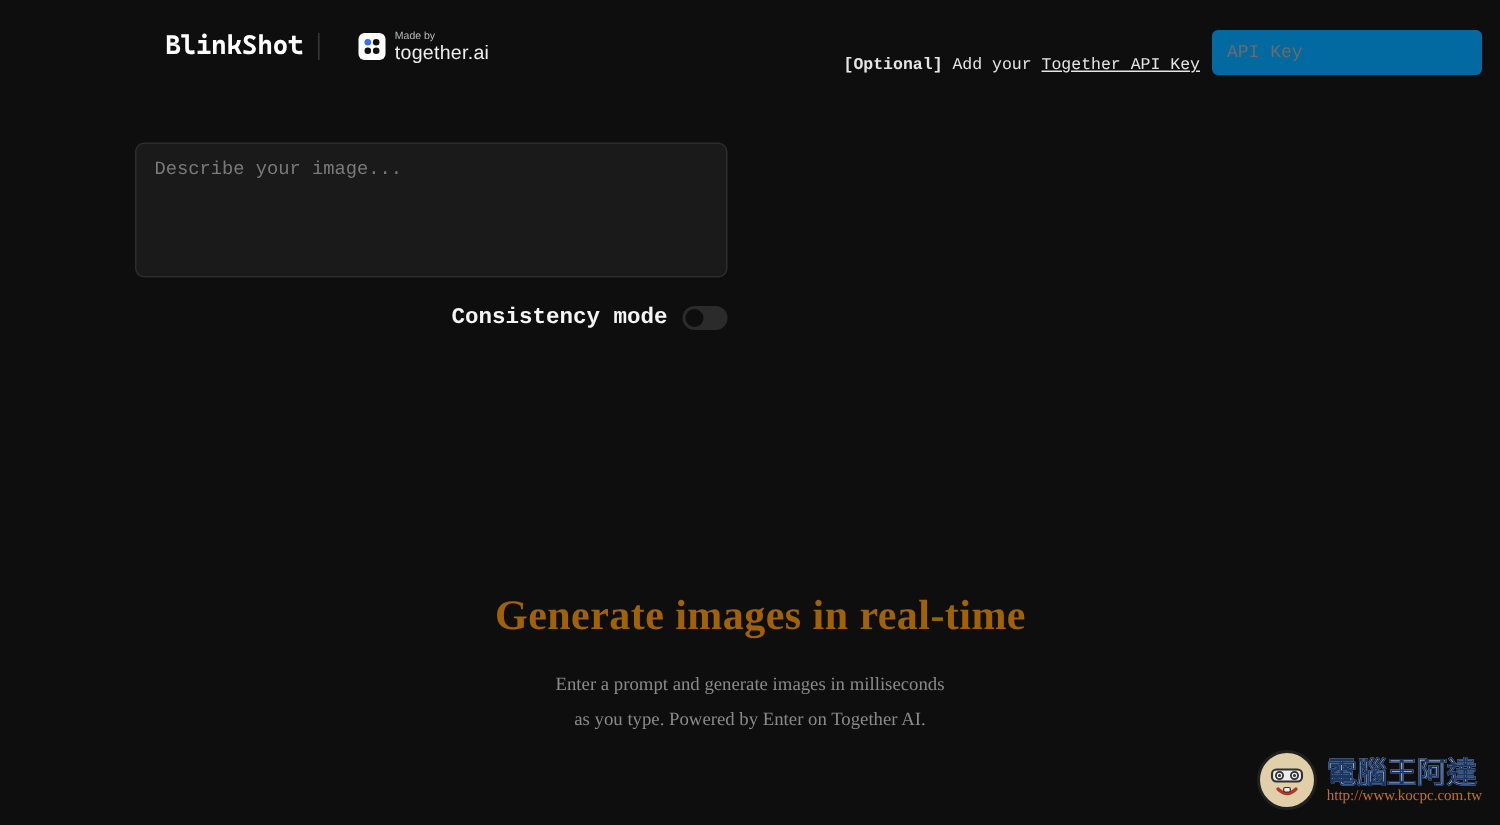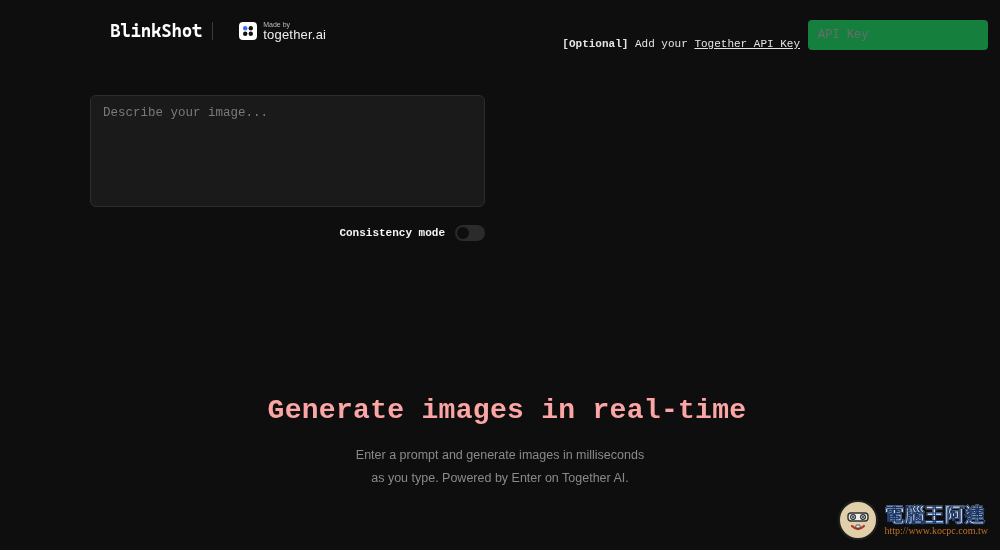--- a/index.html
+++ b/index.html
@@ -76,38 +76,38 @@
     .api-hint {
       font-size: 11px;
       color: #e5e5e5;
       font-family: ui-monospace, 'Courier New', monospace;
     }
     .api-hint .underline { text-decoration: underline; }
     .api-hint .bold { font-weight: 700; }
     .api-input {
       width: 180px;
       height: 30px;
-      background: #15803d;
+      background: #0369a1;
       border: none;
       border-radius: 4px;
       padding: 0 10px;
       color: #e5e5e5;
       font-family: ui-monospace, 'Courier New', monospace;
       font-size: 12px;
       outline: none;
     }
     .api-input::placeholder { color: #6b6b6b; }
 
     .prompt-area {
       padding: 45px 0 0 90px;
       width: 485px;
     }
     .prompt-box {
       width: 395px;
-      height: 112px;
+      height: 90px;
       background: #1a1a1a;
       border: 1px solid #2d2d2d;
       border-radius: 6px;
       padding: 10px 12px;
       color: #e5e5e5;
       font-family: ui-monospace, 'Courier New', monospace;
       font-size: 12.5px;
       resize: none;
       outline: none;
     }
@@ -115,21 +115,21 @@
 
     .consistency-row {
       display: flex;
       align-items: center;
       justify-content: flex-end;
       gap: 10px;
       width: 395px;
       margin-top: 14px;
     }
     .consistency-label {
-      font-size: 11px;
+      font-size: 15px;
       color: #f5f5f5;
       font-weight: 600;
       font-family: ui-monospace, 'Courier New', monospace;
     }
     .toggle {
       width: 30px;
       height: 16px;
       background: #2b2b2b;
       border-radius: 999px;
       position: relative;
@@ -148,31 +148,31 @@
     .hero {
       position: absolute;
       left: 0;
       right: 0;
       top: 395px;
       text-align: center;
     }
     .hero-title {
       font-size: 28px;
       font-weight: 700;
-      color: #fca5a5;
-      font-family: Liberation Mono, monospace;
+      color: #a16207;
+      font-family: Liberation Serif, serif;
       letter-spacing: 0.3px;
       padding-left: 14px;
     }
     .hero-sub {
       margin-top: 18px;
       font-size: 12.5px;
       color: #8a8a8a;
       line-height: 1.8;
-      font-family: Liberation Sans, sans-serif;
+      font-family: Liberation Serif, serif;
     }
 
     .watermark {
       position: absolute;
       right: 12px;
       bottom: 10px;
       display: flex;
       align-items: center;
       gap: 6px;
       opacity: 0.92;
@@ -188,21 +188,21 @@
       align-items:center;
       justify-content:center;
     }
     .wm-text {
       display: flex;
       flex-direction: column;
       line-height: 1;
     }
     .wm-cn {
       font-size: 20px;
-      font-weight: 700;
+      font-weight: 400;
       font-family: "Microsoft JhengHei", "Noto Sans TC", sans-serif;
       background: linear-gradient(#fff,#bcd4ff);
       -webkit-background-clip: text;
       background-clip: text;
       color: transparent;
       -webkit-text-stroke: 1px #1b3a6b;
     }
     .wm-url {
       font-size: 10px;
       color: #d07a2a;

